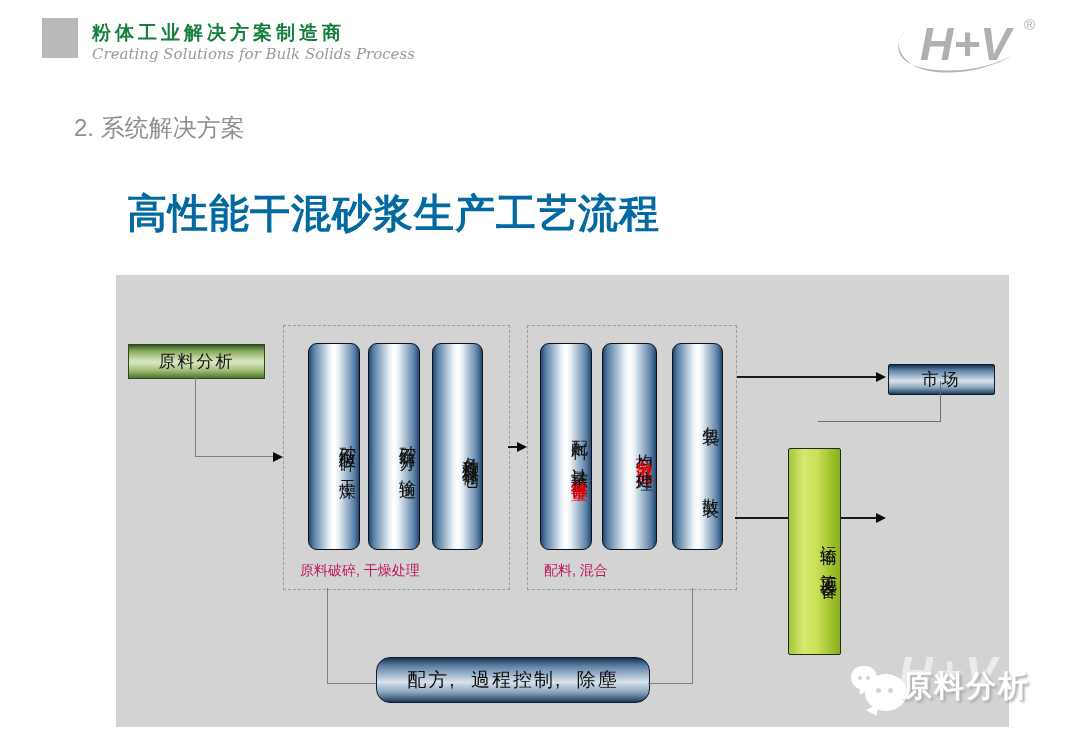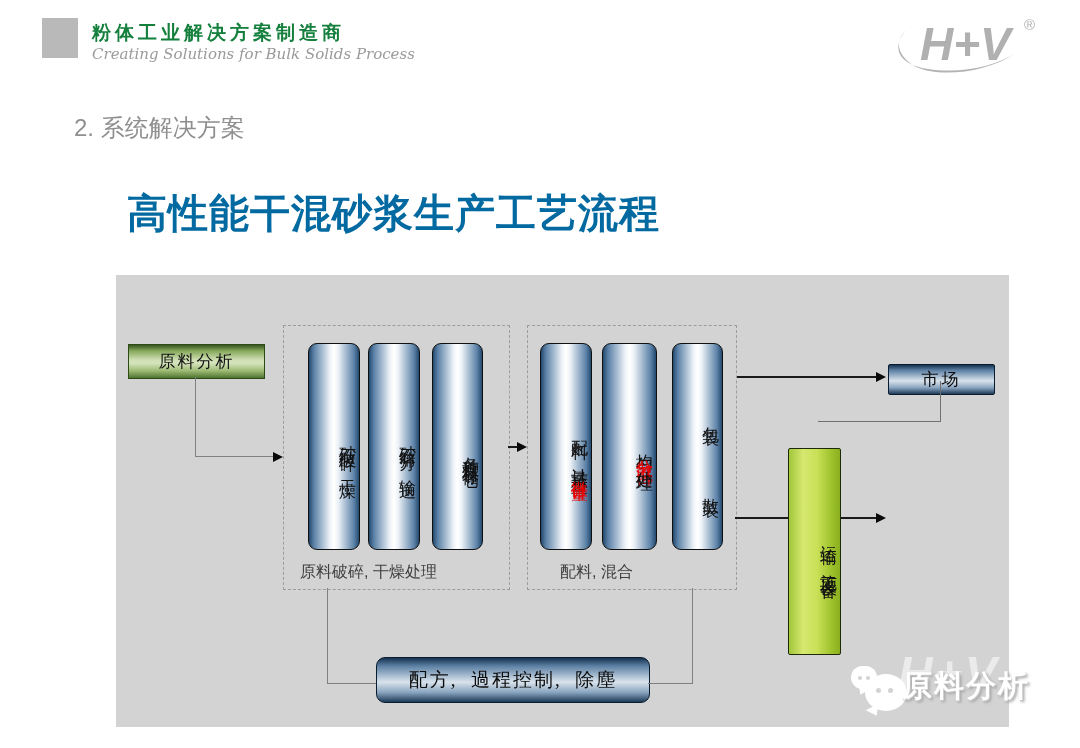--- a/index.html
+++ b/index.html
@@ -15,38 +15,38 @@
   .hv-logo{left:890px;top:8px;}
   .section-heading{left:74px;top:112px;font-size:24px;color:#8f8f8f;}
   .slide-title{left:127px;top:186px;width:830px;text-align:left;font-size:40px;
                font-weight:bold;color:#0369a1;letter-spacing:1px;}
 
   
   .panel{left:116px;top:275px;width:893px;height:452px;background:#d3d3d3;}
   .dashed-group{border:1px dashed #9c9c9c;}
   .g1{left:167px;top:50px;width:225px;height:263px;}
   .g2{left:411px;top:50px;width:208px;height:263px;}
-  .caption{font-size:16px;color:#404040;white-space:pre;}
+  .caption{font-size:14px;color:#be185d;white-space:pre;}
 
   .srcbox{left:12px;top:69px;width:135px;height:33px;border:1.5px solid #2c4a16;
           background:linear-gradient(180deg,#33551e 0%,#86a85c 18%,#cfe0b4 45%,#d6e4bd 55%,#9dbb74 78%,#4f7430 100%);
           display:flex;align-items:center;justify-content:center;font-size:17px;color:#111;letter-spacing:2px;}
 
   .cyl{top:68px;height:207px;border:1.5px solid #101010;border-radius:9px;
        background:linear-gradient(90deg,#24496e 0%,#5c82a8 10%,#eef3f8 42%,#ffffff 50%,#eef3f8 58%,#5c82a8 90%,#24496e 100%);
        writing-mode:vertical-rl;text-orientation:upright;font-size:17px;color:#111;
        letter-spacing:3px;padding-top:10px;box-sizing:border-box;display:flex;justify-content:center;white-space:pre;}
   .red{color:#e60000;}
 
   .pill{border:1.5px solid #0a1c30;border-radius:2px;
         background:linear-gradient(180deg,#16324f 0%,#5b7fa3 18%,#c3d2e0 48%,#d8e2ec 55%,#8aa5bf 78%,#1d3a58 100%);
         display:flex;align-items:center;justify-content:center;font-size:17px;color:#0b0b0b;letter-spacing:3px;}
   .market{left:772px;top:77px;width:105px;height:29px;margin-top:12px;}
   .site{left:772px;top:218px;width:105px;height:29px;}
-  .control{left:260px;top:382px;width:272px;height:44px;border-radius:9px;font-size:19px;letter-spacing:2px;white-space:pre;font-family:Liberation Serif, serif;}
+  .control{left:260px;top:382px;width:272px;height:44px;border-radius:14px;font-size:19px;letter-spacing:2px;white-space:pre;}
 
   .transport{left:672px;top:173px;width:53px;height:207px;border:1.5px solid #1c2a08;border-radius:2px;
         background:linear-gradient(90deg,#a2c63c 0%,#d6e870 28%,#c9e057 55%,#9cc02a 85%,#8ab020 100%);
         writing-mode:vertical-rl;text-orientation:upright;font-size:17px;color:#111;
         letter-spacing:3px;box-sizing:border-box;display:flex;justify-content:center;text-align:center;white-space:pre;}
 
   
   .hline,.vline{background:#808080;}
   .hline{height:1px;}
   .vline{width:1px;}
@@ -115,21 +115,21 @@
   <div class="abs dashed-group g2"></div>
   <div class="abs cyl" style="left:424px;width:52px;">
     <span>配料,计量称重</span><span class="red">微计量</span>
   </div>
   <div class="abs cyl" style="left:486px;width:55px;">
     <span>均匀</span><span class="red">分散混合</span><span>处理</span>
   </div>
   <div class="abs cyl" style="left:556px;width:51px;">
     <span>包装,  散装</span>
   </div>
-  <div class="abs caption" style="left:444px;top:287px;">配料, 混合</div>
+  <div class="abs caption" style="left:428px;top:287px;">配料, 混合</div>
 
   <div class="abs hline dark" style="left:621px;top:101px;width:139px;height:2px;"></div>
   <div class="abs head-r" style="left:760px;top:97px;"></div>
 
   <div class="abs pill market">市场</div>
 
   <div class="abs vline" style="left:824px;top:106px;height:40px;background:#707070;"></div>
   <div class="abs hline" style="left:702px;top:146px;width:123px;background:#707070;"></div>
 
   <div class="abs hline dark" style="left:619px;top:242px;width:53px;height:2px;"></div>

